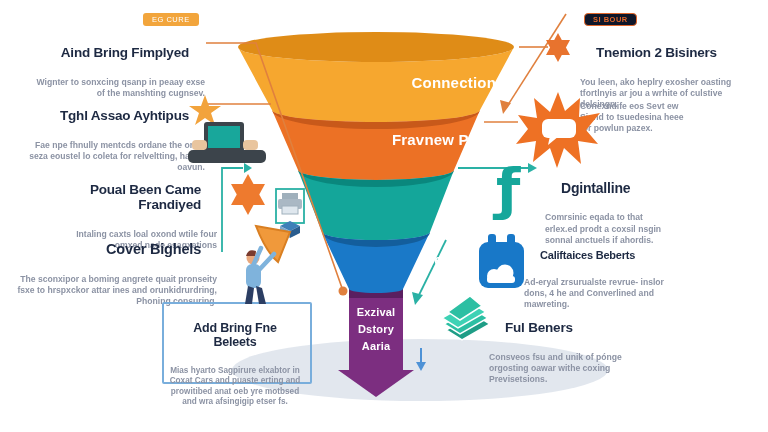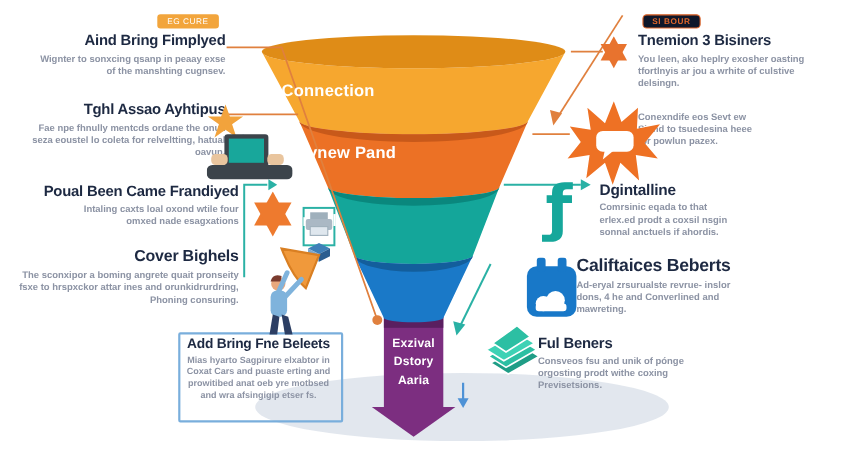--- a/index.html
+++ b/index.html
@@ -3,39 +3,39 @@
 <meta charset="utf-8">
 <style>
   html,body{margin:0;padding:0;background:#ffffff;}
   .canvas{
     position:relative;width:768px;height:432px;overflow:hidden;background:#ffffff;
     font-family:"Liberation Sans", sans-serif;
   }
   .layer{position:absolute;left:0;top:0;}
   .tblock{position:absolute;}
   .tblock h3{
-    margin:0;font-size:13.5px;line-height:1.1;font-weight:800;color:#1d2942;letter-spacing:-.2px;
+    margin:16px;font-size:13.5px;line-height:1.1;font-weight:800;color:#1d2942;letter-spacing:-.2px;
   }
   .tblock p{
     margin:3px 0 0 0;font-size:8.6px;line-height:1.3;color:#8c93a4;font-weight:600;
   }
   .al-r{text-align:right;}
   .al-l{text-align:left;}
   .al-c{text-align:center;}
   .badge-left{
     position:absolute;left:143px;top:13px;background:#f2a53c;color:#ffffff;
     font-size:7.5px;font-weight:400;padding:2px 9px;border-radius:3px;letter-spacing:.5px;
   }
   .badge-right{
     position:absolute;left:584px;top:13px;background:#0f172a;color:#e2672b;
     border:1.6px solid #e2672b;font-size:7.5px;font-weight:800;padding:1px 8px;
     border-radius:4px;letter-spacing:.5px;
   }
   .funnel-label{
-    position:absolute;left:256px;width:240px;text-align:left;color:#ffffff;
+    position:absolute;left:256px;width:240px;text-align:right;color:#ffffff;
     font-weight:800;letter-spacing:.2px;
   }
   .fl-0{top:74px;font-size:15px;}
   .fl-1{top:131px;font-size:15px;}
   .fl-2{top:192px;font-size:15px;}
   .fl-3{top:252px;font-size:14px;}
   .stem-text{
     position:absolute;left:340px;top:304px;width:72px;text-align:center;color:#ffffff;
     font-weight:800;font-size:11px;line-height:17px;letter-spacing:.2px;
   }
@@ -126,37 +126,37 @@
     <p>The sconxipor a boming angrete quait pronseity fsxe to hrspxckor attar ines and orunkidrurdring, Phoning consuring.</p>
   </div>
 
   <div class="item5-box"></div>
   <div class="tblock al-c" style="left:165px;top:306px;width:140px;">
     <h3 style="font-size:12.5px;">Add Bring Fne Beleets</h3>
     <p style="font-size:8.2px;">Mias hyarto Sagpirure elxabtor in Coxat Cars and puaste erting and prowitibed anat oeb yre motbsed and wra afsingigip etser fs.</p>
   </div>
 
   <div class="tblock al-l" style="left:580px;top:30px;width:172px;">
-    <h3>Tnemion 3 Bisiners</h3>
+    <h3>Tnemion 2 Bisiners</h3>
     <p>You leen, ako heplry exosher oasting tfortlnyis ar jou a wrhite of culstive delsingn.</p>
   </div>
   <div class="tblock al-l" style="left:580px;top:98px;width:112px;">
     <p>Conexndife eos Sevt ew Siond to tsuedesina heee for powlun pazex.</p>
   </div>
   <div class="tblock al-l" style="left:545px;top:165px;width:168px;">
     <h3 style="font-size:14px;">Dgintalline</h3>
     <p style="width:120px;">Comrsinic eqada to that erlex.ed prodt a coxsil nsgin sonnal anctuels if ahordis.</p>
   </div>
   <div class="tblock al-l" style="left:524px;top:233px;width:186px;">
-    <h3 style="font-size:16px;">Califtaices Beberts</h3>
+    <h3 style="font-size:11px;">Califtaices Beberts</h3>
     <p style="width:150px;">Ad-eryal zrsurualste revrue- inslor dons, 4 he and Converlined and mawreting.</p>
   </div>
   <div class="tblock al-l" style="left:489px;top:305px;width:142px;">
     <h3>Ful Beners</h3>
-    <p>Consveos fsu and unik of pónge orgosting prodt withe coxing Previsetsions.</p>
+    <p>Consveos fsu and unik of pónge orgosting oawar withe coxing Previsetsions.</p>
   </div>
 
   <svg class="icon" style="left:188px;top:94px;" width="42" height="44">
     <polygon points="17,1 21,12 33,12 23,19 27,31 17,24 7,31 11,19 1,12 13,12" fill="#f2a33c"></polygon>
     <circle cx="33" cy="34" r="5.5" fill="#2e7eb5"></circle>
   </svg>
 
   <svg class="icon" style="left:188px;top:120px;" width="78" height="46">
     <rect x="16" y="2" width="40" height="30" rx="3" fill="#3c444b"></rect>
     <rect x="20" y="6" width="32" height="22" fill="#18a79b"></rect>

